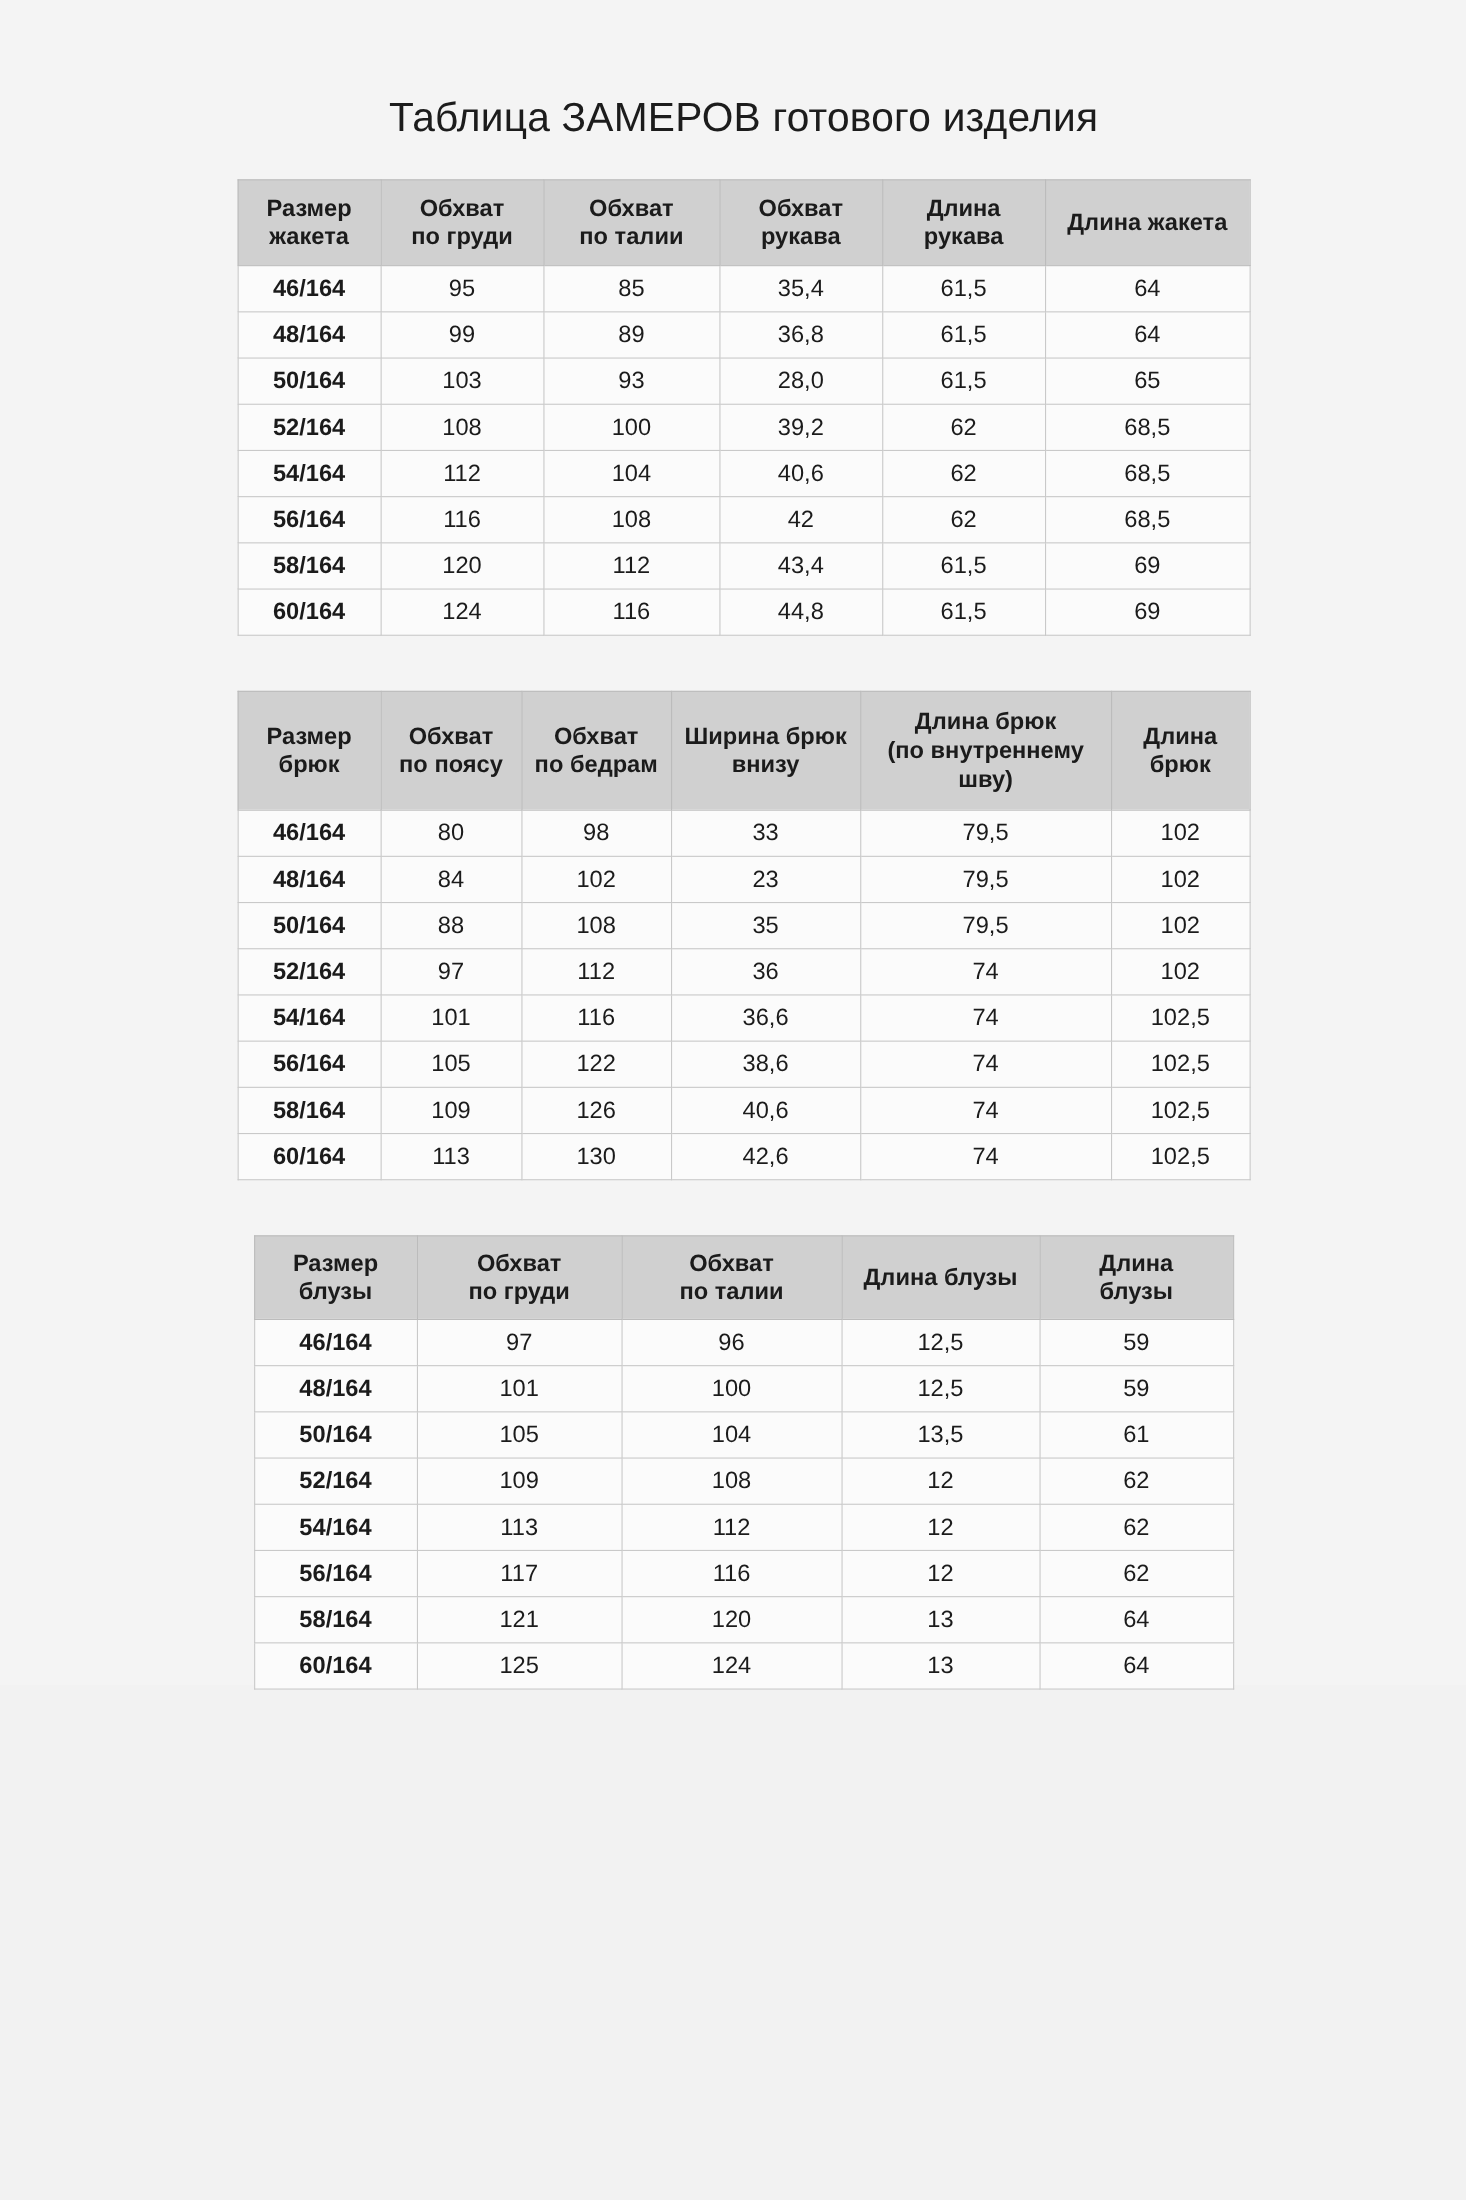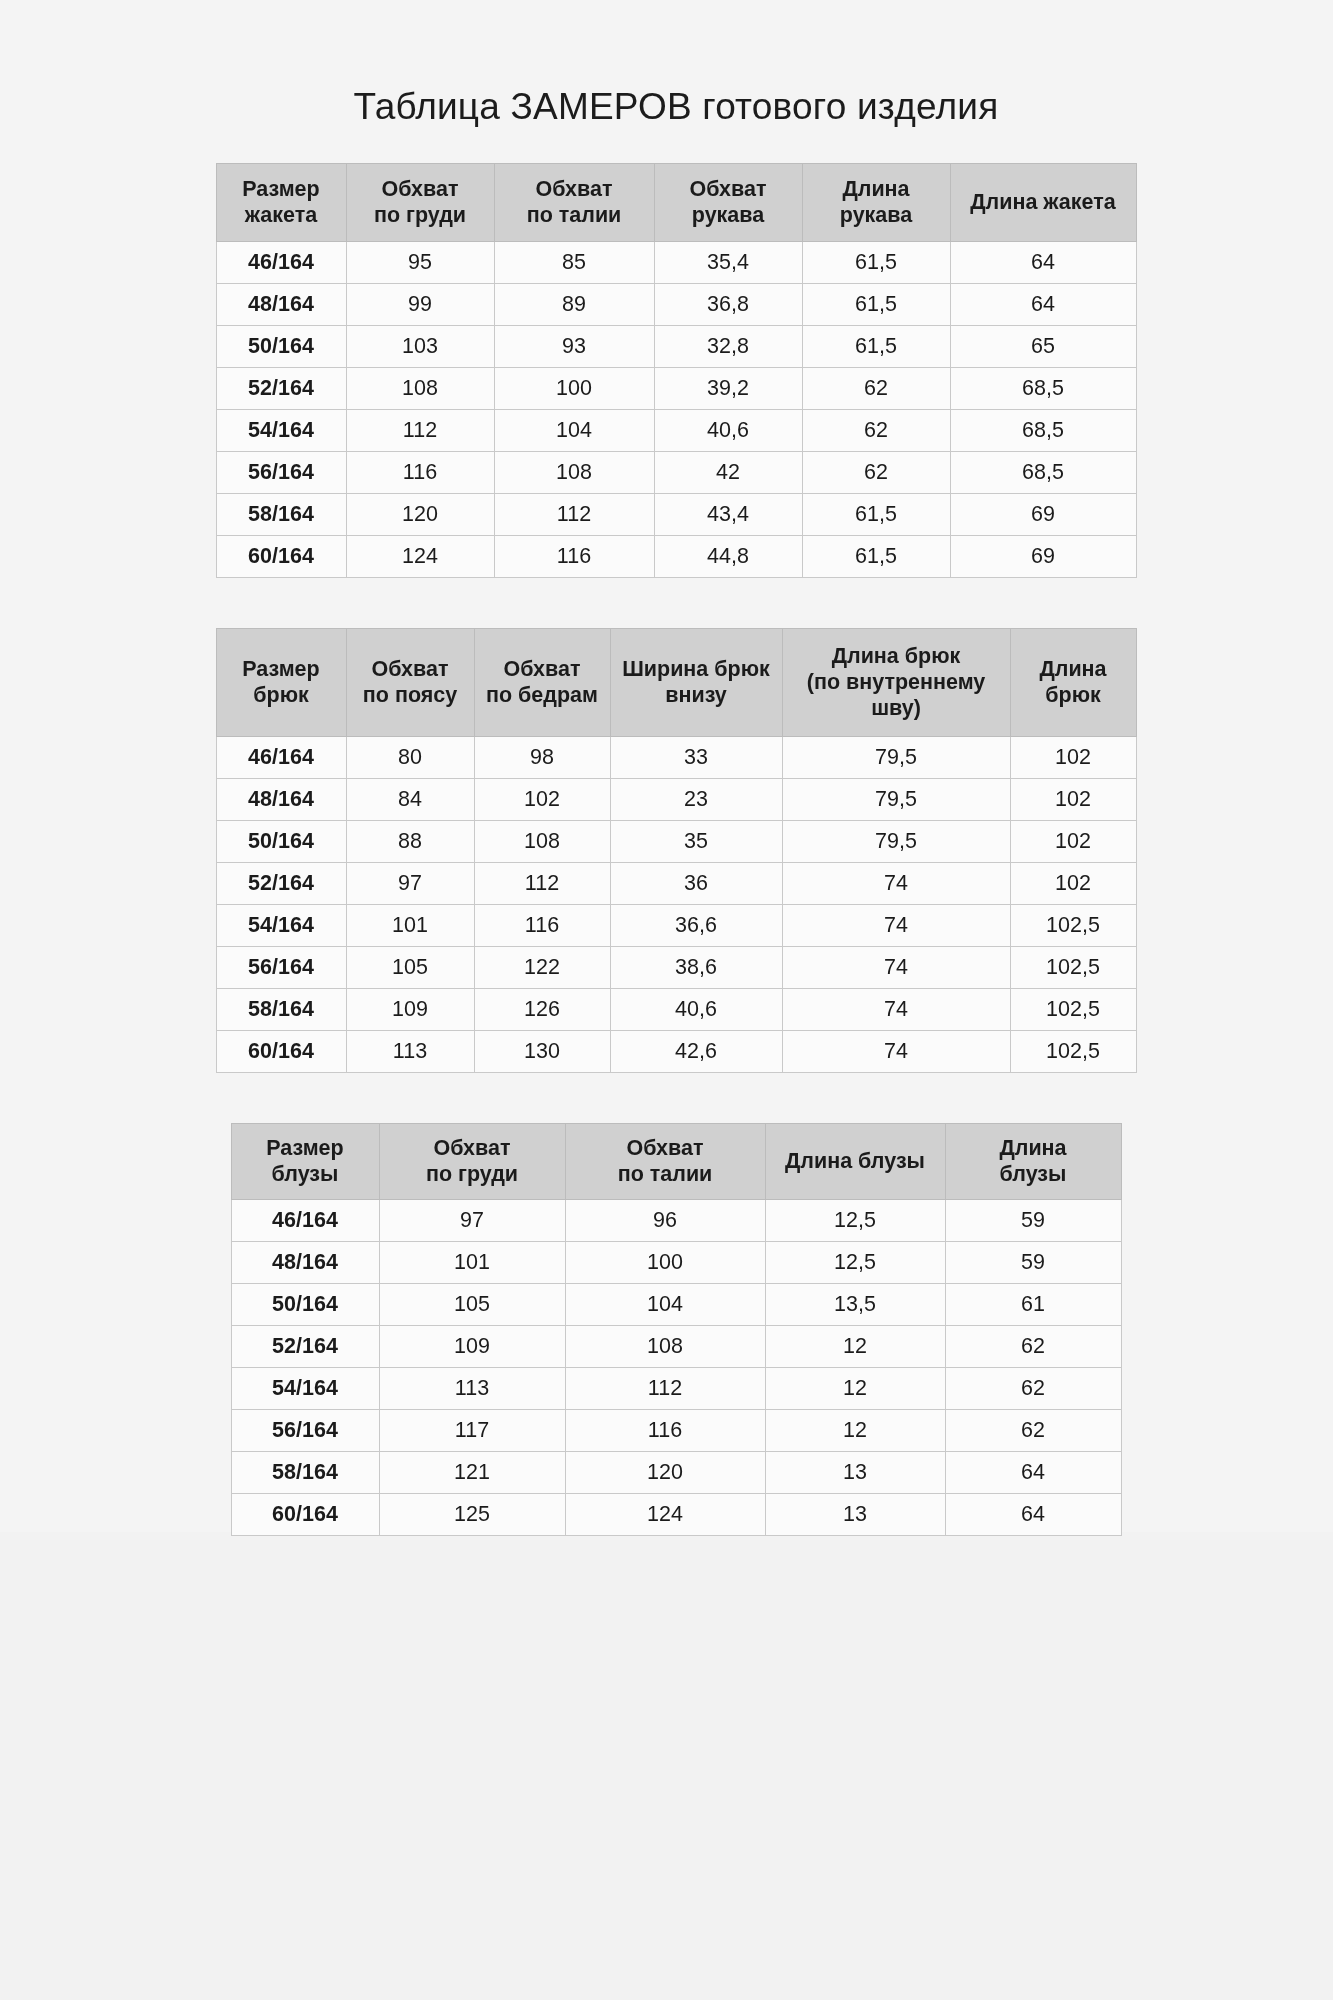--- a/index.html
+++ b/index.html
@@ -163,21 +163,21 @@
           <td>99</td>
           <td>89</td>
           <td>36,8</td>
           <td>61,5</td>
           <td>64</td>
         </tr>
         <tr>
           <td class="size-cell">50/164</td>
           <td>103</td>
           <td>93</td>
-          <td>32,8</td>
+          <td>28,0</td>
           <td>61,5</td>
           <td>65</td>
         </tr>
         <tr>
           <td class="size-cell">52/164</td>
           <td>108</td>
           <td>100</td>
           <td>39,2</td>
           <td>62</td>
           <td>68,5</td>

